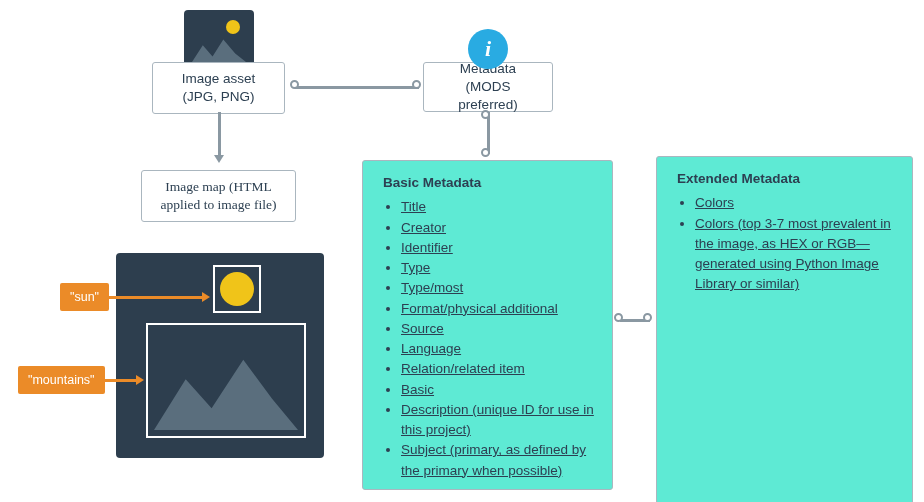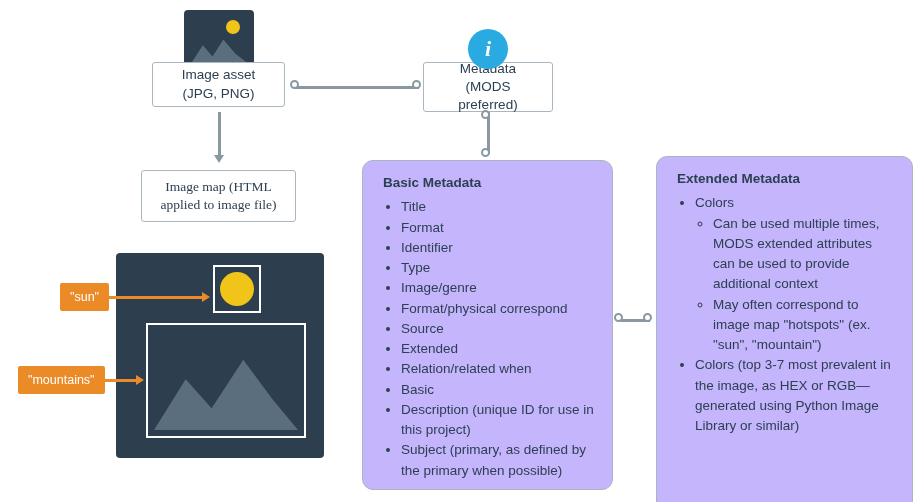--- a/index.html
+++ b/index.html
@@ -104,35 +104,36 @@
     justify-content: center;
     font-family: Georgia, serif;
     font-style: italic;
     font-weight: bold;
     font-size: 22px;
     z-index: 5;
   }
 
   .panel {
     position: absolute;
-    background: #c4b5fd;
+    background: #5eead4;
     border: 1.5px solid #aab6bf;
-    border-radius: 11px;
+    border-radius: 3px;
     padding: 12px 16px 12px 20px;
     font-size: 13.5px;
     line-height: 1.5;
     color: #2d4052;
   }
   .panel .title {
     font-weight: 700;
     margin-bottom: 4px;
   }
   .panel ul {
     list-style: disc;
     padding-left: 18px;
+    text-decoration: underline;
   }
   .panel ul ul {
     list-style: circle;
     padding-left: 18px;
   }
 
   
   .hline, .vline {
     position: absolute;
     background: #8a98a2;
@@ -165,21 +166,21 @@
   .oline { position: absolute; background: #eb8b28; height: 2.5px; }
 </style>
 </head>
 <body>
 
 <div class="img-icon" style="left:184px; top:10px;">
   <div class="sun"></div>
   <div class="mtn"></div>
 </div>
 
-<div class="box" style="left:152px; top:62px; width:133px; height:45px;">
+<div class="box" style="left:152px; top:62px; width:133px; height:52px;">
   <span>Image asset (JPG, PNG)</span>
 </div>
 
 <div class="hline" style="left:295px; top:86px; width:124px;"></div>
 <div class="dot" style="left:290px; top:80px;"></div>
 <div class="dot" style="left:412px; top:80px;"></div>
 
 <div class="box" style="left:423px; top:62px; width:130px; height:50px;">
   <span>Metadata (MODS preferred)</span>
 </div>
@@ -194,47 +195,43 @@
 </div>
 
 <div class="vline" style="left:487px; top:112px; height:42px;"></div>
 <div class="dot" style="left:481px; top:110px;"></div>
 <div class="dot" style="left:481px; top:148px;"></div>
 
 <div class="panel" style="left:362px; top:160px; width:251px; height:330px;">
   <div class="title">Basic Metadata</div>
   <ul>
     <li>Title</li>
-    <li>Format</li>
+    <li>Creator</li>
     <li>Identifier</li>
     <li>Type</li>
-    <li>Image/genre</li>
-    <li>Format/physical correspond</li>
+    <li>Type/most</li>
+    <li>Format/physical additional</li>
     <li>Source</li>
-    <li>Extended</li>
-    <li>Relation/related when</li>
+    <li>Language</li>
+    <li>Relation/related item</li>
     <li>Basic</li>
     <li>Description (unique ID for use in this project)</li>
     <li>Subject (primary, as defined by the primary when possible)</li>
   </ul>
 </div>
 
 <div class="hline" style="left:620px; top:319px; width:30px;"></div>
 <div class="dot" style="left:614px; top:313px;"></div>
 <div class="dot" style="left:643px; top:313px;"></div>
 
 <div class="panel" style="left:656px; top:156px; width:257px; height:362px;">
   <div class="title">Extended Metadata</div>
   <ul>
     <li>
       <span>Colors</span>
-      <ul>
-        <li>Can be used multiple times, MODS extended attributes can be used to provide additional context</li>
-        <li>May often correspond to image map "hotspots" (ex. "sun", "mountain")</li>
-      </ul>
     </li>
     <li>Colors (top 3-7 most prevalent in the image, as HEX or RGB— generated using Python Image Library or similar)</li>
   </ul>
 </div>
 
 <div class="map-box">
   <div class="map-sun-frame">
     <div class="sun"></div>
   </div>
   <div class="map-mtn-frame">

